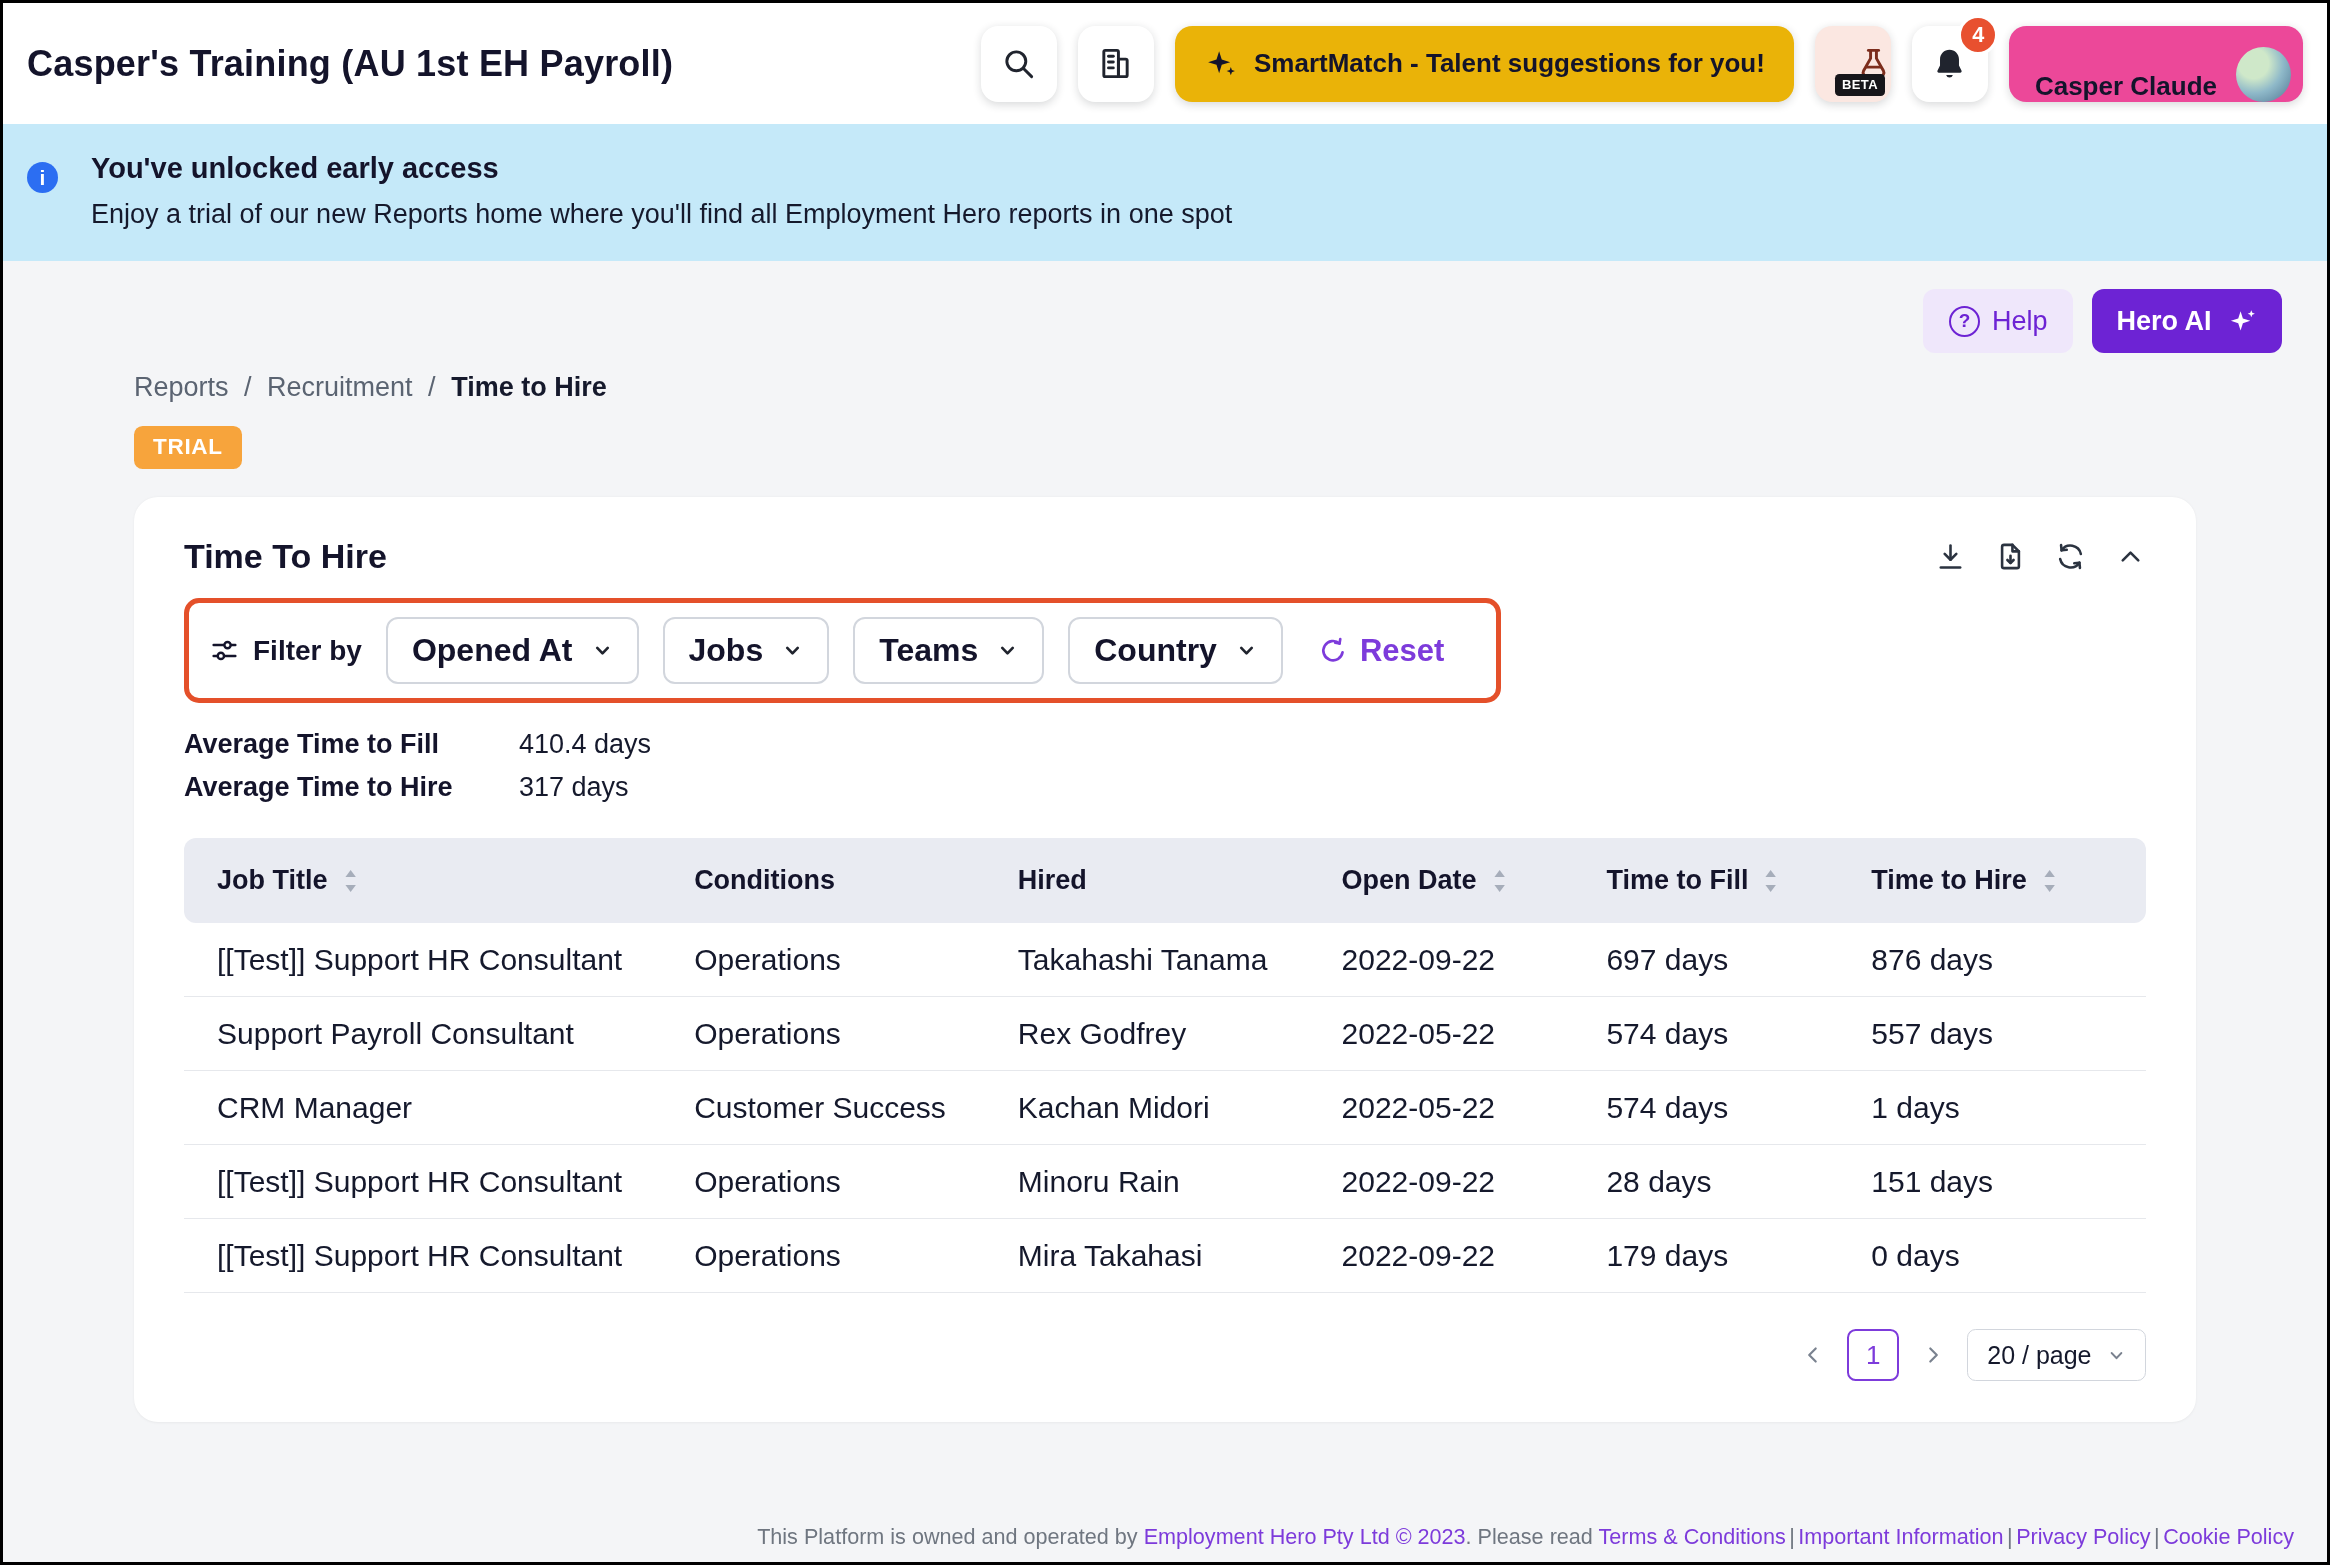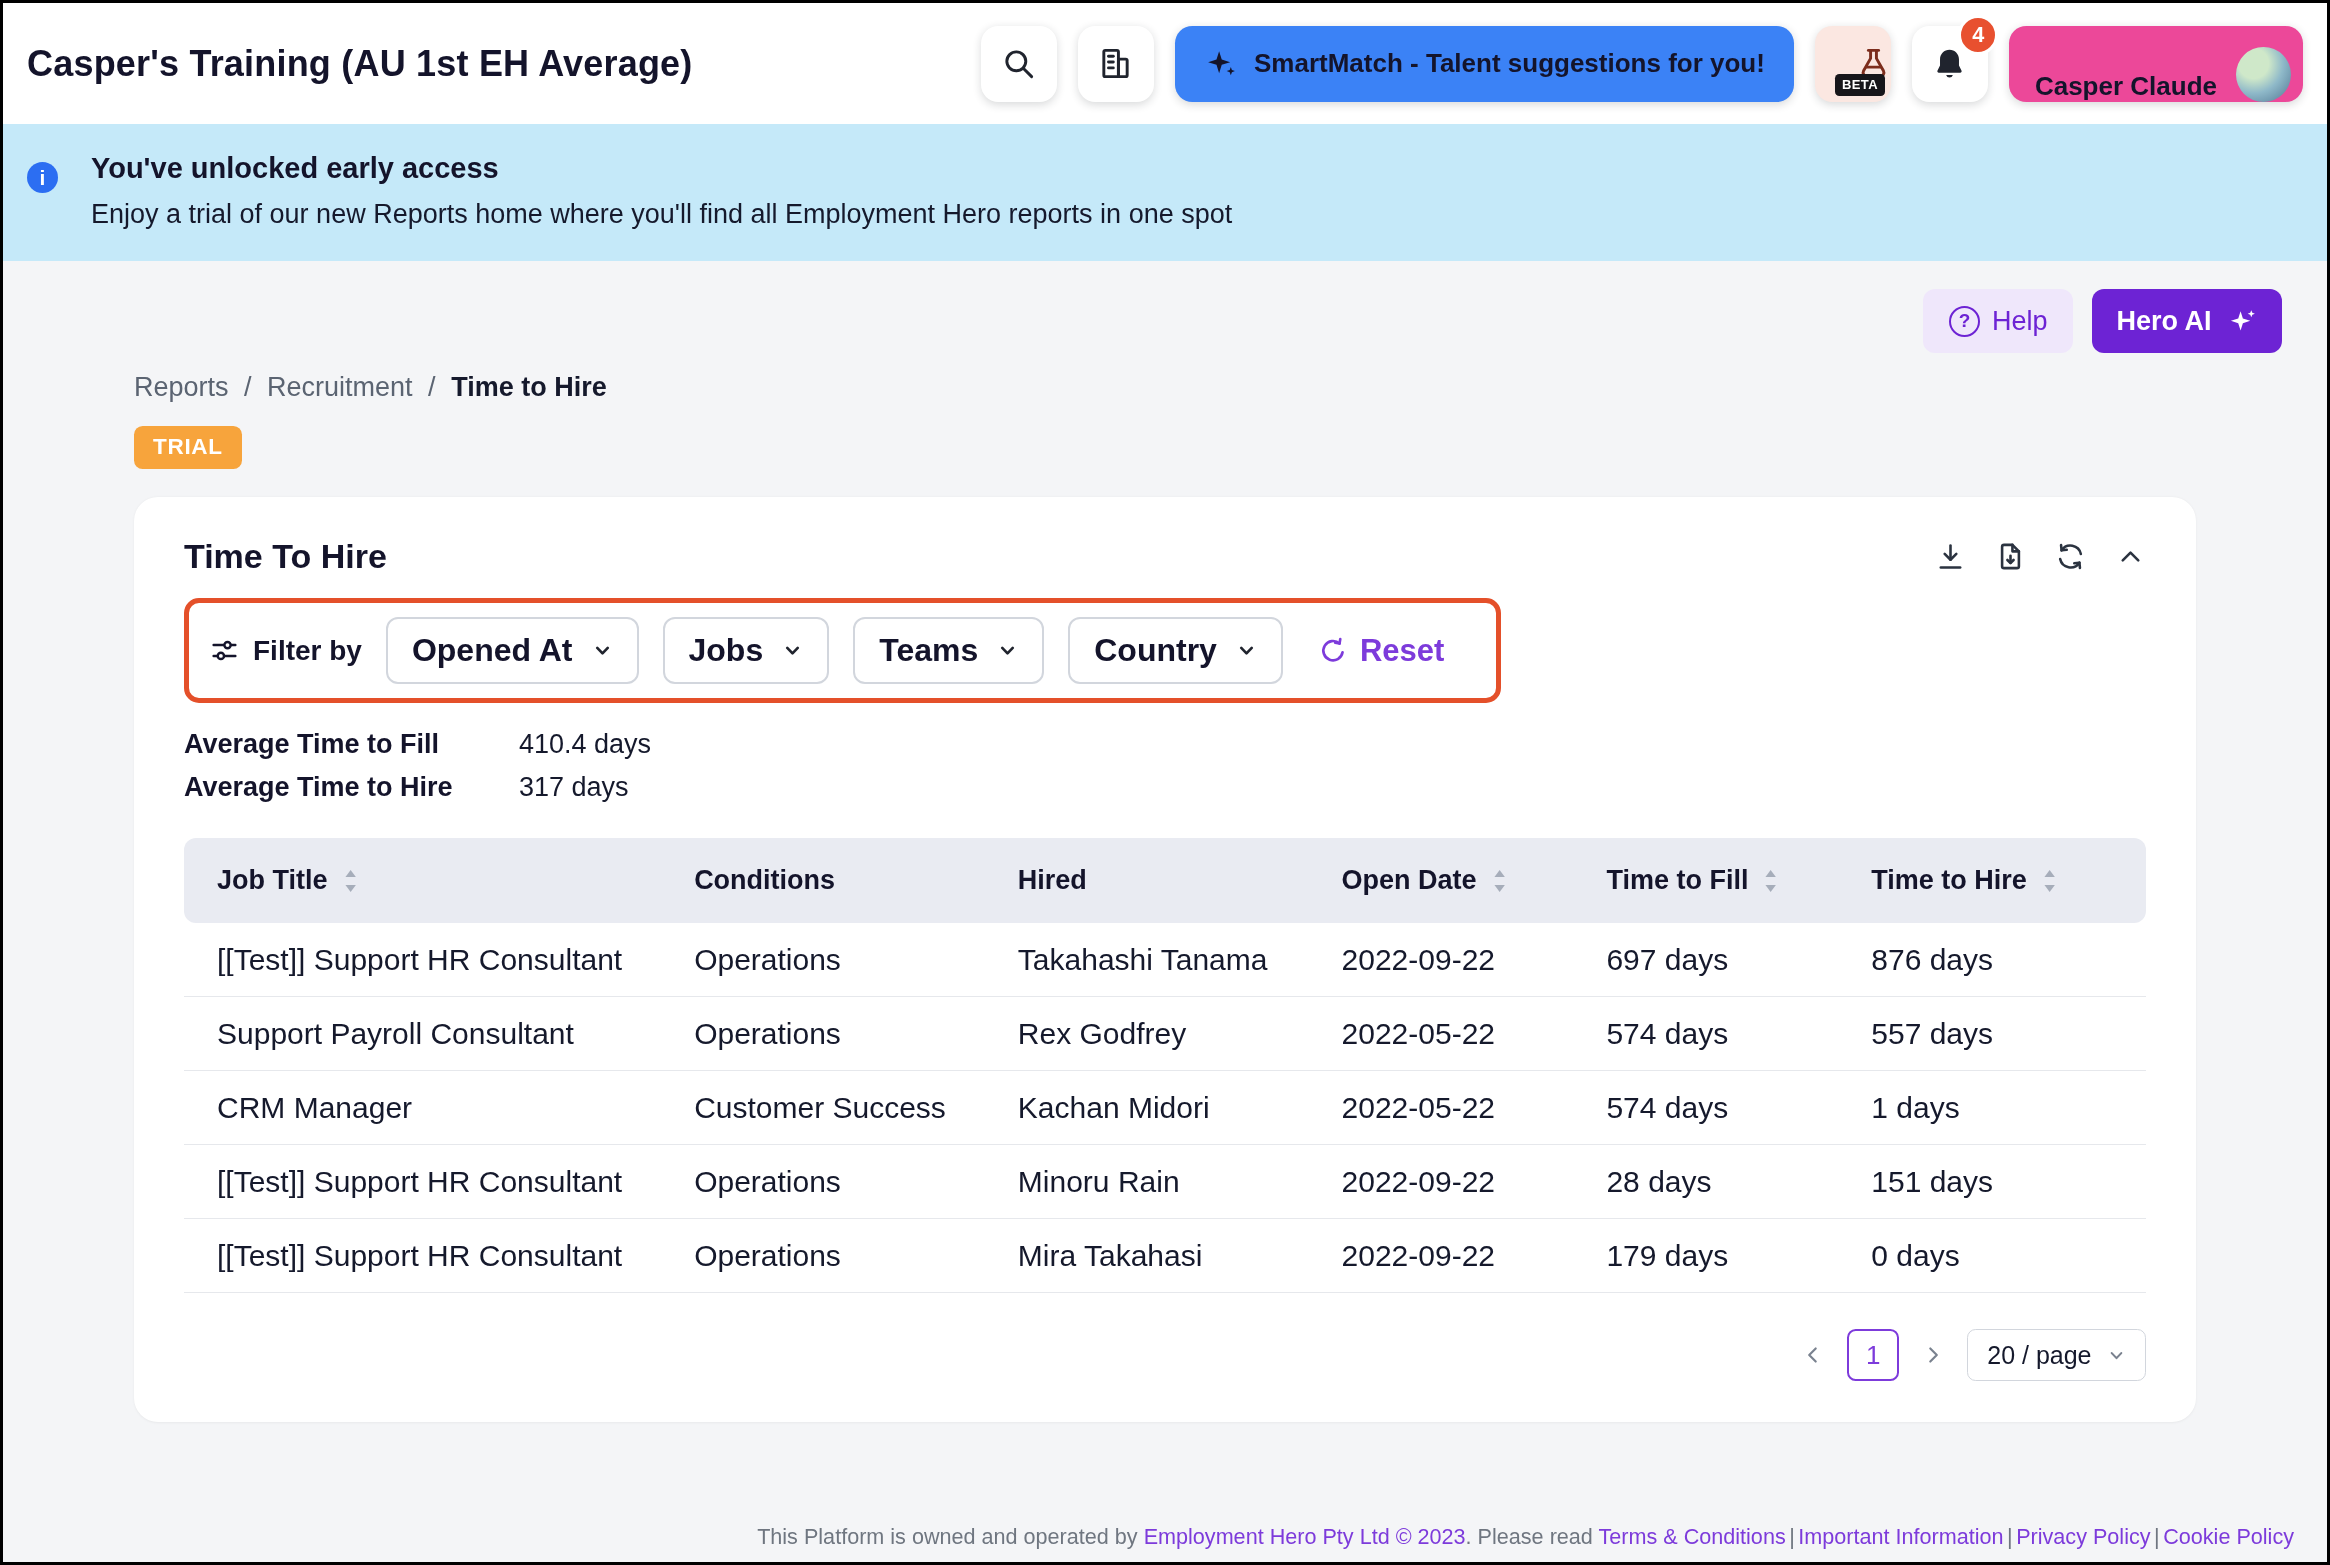--- a/index.html
+++ b/index.html
@@ -17,21 +17,21 @@
   a { text-decoration:none; }
   svg { display:block; }
 
   
   .app-header { height:121px; background:#fff; display:flex; align-items:center; padding:0 24px; flex:0 0 auto; }
   .app-header h1 { font-size:36px; font-weight:800; color:#14142b; letter-spacing:0.2px; }
   .header-actions { margin-left:auto; display:flex; align-items:center; gap:21px; }
   .icon-btn { width:76px; height:76px; background:#fff; border-radius:17.3px;
     box-shadow:0 2.6px 8.6px rgba(23,28,38,.16); display:flex; align-items:center; justify-content:center; position:relative; color:#20242e; }
   .icon-btn svg { width:35px; height:35px; }
-  .pill-btn { height:76px; border-radius:17.3px; background:#3b82f6; box-shadow:0 2.6px 8.6px rgba(23,28,38,.16);
+  .pill-btn { height:76px; border-radius:17.3px; background:#eab308; box-shadow:0 2.6px 8.6px rgba(23,28,38,.16);
     display:flex; align-items:center; gap:17.3px; padding:0 29px; font-size:26px; font-weight:700; color:#14142b; }
   .pill-btn svg { width:33px; height:33px; }
   .labs { background:#fbe7e1; color:#7c2d1c;justify-content:flex-end; }
   .beta-tag { position:absolute; bottom:6px; right:6px; background:#17161a; color:#fff; font-size:13px; font-weight:700;
     padding:3.5px 7px; border-radius:4.3px; letter-spacing:0.4px; }
   .noti-badge { position:absolute; top:-10.4px; right:-10.4px; background:#e8502f; color:#fff; width:40px; height:40px;
     border-radius:50%; font-size:21.6px; font-weight:700; display:flex; align-items:center; justify-content:center; border:3.5px solid #fff; }
   .user-chip { height:76px; background:#ec4899; border-radius:17.3px; box-shadow:0 2.6px 8.6px rgba(23,28,38,.16);
     display:flex; align-items:flex-end; gap:19px; padding:0 12px 0 26px; font-size:26px; font-weight:700; color:#14142b; }
   .avatar { width:55px; height:55px; border-radius:50%;
@@ -101,21 +101,21 @@
 
   
   .legal-footer { margin-top:auto; padding:17.3px 33px 12px; text-align:right; font-size:21.6px; color:#6f7680; white-space:pre-wrap; }
   .legal-footer a { color:#7d3bdb; }
   .fsep { margin:0 3.5px; }
 </style>
 </head>
 <body>
 
 <header class="app-header">
-  <h1>Casper's Training (AU 1st EH Average)</h1>
+  <h1>Casper's Training (AU 1st EH Payroll)</h1>
   <div class="header-actions">
     <button class="icon-btn">
       <svg viewBox="0 0 24 24" fill="none" stroke="currentColor" stroke-width="2" stroke-linecap="round">
         <circle cx="10.5" cy="10.5" r="6.5"></circle>
           <line x1="15.6" y1="15.6" x2="21" y2="21"></line>
       </svg>
     </button>
     <button class="icon-btn">
       <svg viewBox="0 0 24 24" fill="none" stroke="currentColor" stroke-width="2" stroke-linecap="round">
         <rect x="4" y="3" width="10" height="18" rx="1"></rect>

